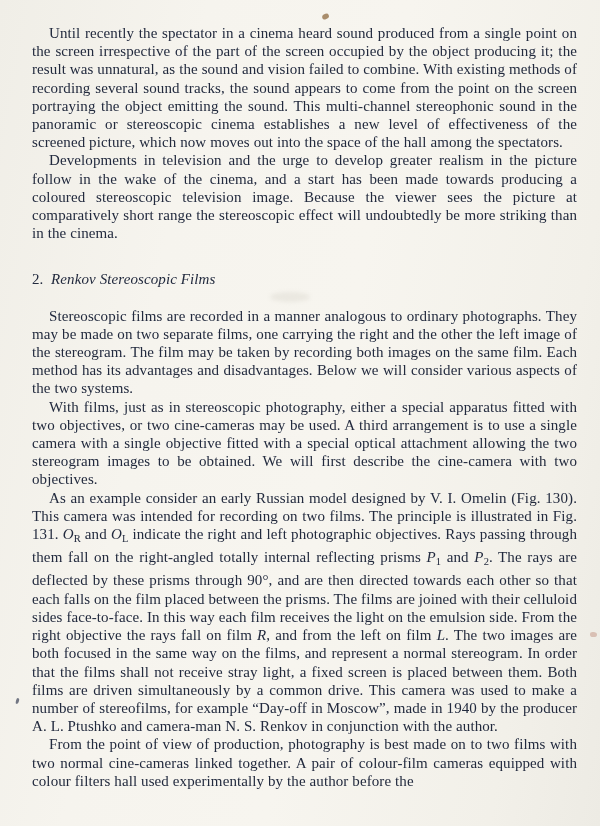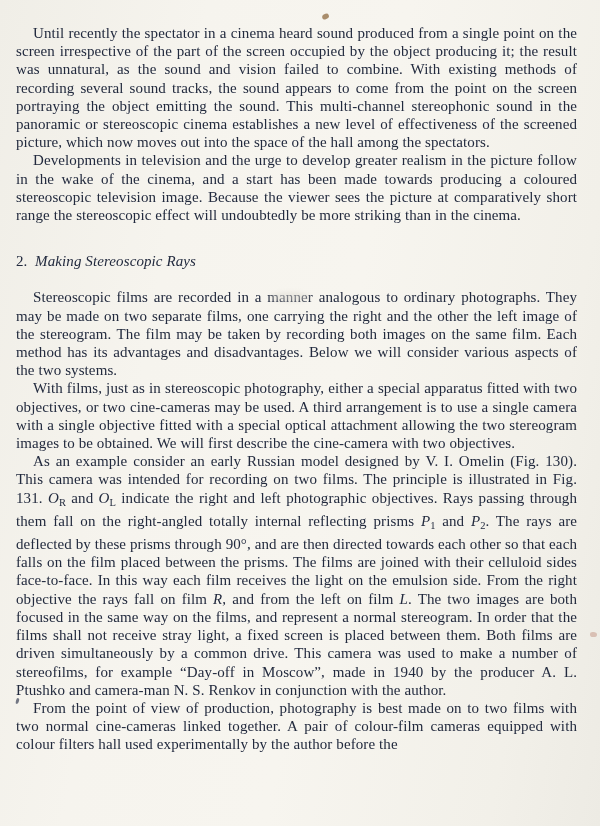--- a/index.html
+++ b/index.html
@@ -11,21 +11,21 @@
     position: relative;
     box-sizing: border-box;
     width: 600px;
     height: 826px;
     overflow: hidden;
     background: linear-gradient(100deg, #f0eee7 0%, #f6f4ee 28%, #f7f5ef 55%, #f2f0e9 85%, #edebe4 100%);
     font-family: "Liberation Serif", "DejaVu Serif", serif;
     font-size: 15px;
     line-height: 18.2px;
     color: #222a3e;
-    padding: 24px 23px 0 16px;
+    padding: 24px 23px 0 32px;
     text-align: justify;
     letter-spacing: 0.1px;
   }
   .page p.body {
     margin: 0;
     text-indent: 17px;
   }
   .page h2.heading {
     margin: 28px 0 18px 0;
     font-size: 15px;
@@ -78,21 +78,21 @@
     filter: blur(2px);
   }
 </style>
 </head>
 <body>
 
 <div class="page" style="color: rgb(34, 42, 62);">
   <div id="content">
       <p class="body"><span class="n">Until recently the spectator in a cinema heard sound produced from a single point on the screen irrespective of the part of the screen occupied by the object producing it; the result was unnatural, as the sound and vision failed to combine. With existing methods of recording several sound tracks, the sound appears to come from the point on the screen portraying the object emitting the sound. This multi-channel stereophonic sound in the panoramic or stereoscopic cinema establishes a new level of effectiveness of the screened picture, which now moves out into the space of the hall among the spectators.</span></p>
       <p class="body"><span class="n">Developments in television and the urge to develop greater realism in the picture follow in the wake of the cinema, and a start has been made towards producing a coloured stereoscopic television image. Because the viewer sees the picture at comparatively short range the stereoscopic effect will undoubtedly be more striking than in the cinema.</span></p>
-      <h2 class="heading"><span class="n">2. </span><span class="i">Making Stereoscopic Rays</span></h2>
+      <h2 class="heading"><span class="n">2. </span><span class="i">Renkov Stereoscopic Films</span></h2>
       <p class="body"><span class="n">Stereoscopic films are recorded in a manner analogous to ordinary photographs. They may be made on two separate films, one carrying the right and the other the left image of the stereogram. The film may be taken by recording both images on the same film. Each method has its advantages and disadvantages. Below we will consider various aspects of the two systems.</span></p>
       <p class="body"><span class="n">With films, just as in stereoscopic photography, either a special apparatus fitted with two objectives, or two cine-cameras may be used. A third arrangement is to use a single camera with a single objective fitted with a special optical attachment allowing the two stereogram images to be obtained. We will first describe the cine-camera with two objectives.</span></p>
       <p class="body"><span class="n">As an example consider an early Russian model designed by V. I. Omelin (Fig. 130). This camera was intended for recording on two films. The principle is illustrated in Fig. 131. </span><span class="i">O</span><span class="sub">R</span><span class="n"> and </span><span class="i">O</span><span class="sub">L</span><span class="n"> indicate the right and left photographic objectives. Rays passing through them fall on the right-angled totally internal reflecting prisms </span><span class="i">P</span><span class="sub">1</span><span class="n"> and </span><span class="i">P</span><span class="sub">2</span><span class="n">. The rays are deflected by these prisms through 90°, and are then directed towards each other so that each falls on the film placed between the prisms. The films are joined with their celluloid sides face-to-face. In this way each film receives the light on the emulsion side. From the right objective the rays fall on film </span><span class="i">R</span><span class="n">, and from the left on film </span><span class="i">L</span><span class="n">. The two images are both focused in the same way on the films, and represent a normal stereogram. In order that the films shall not receive stray light, a fixed screen is placed between them. Both films are driven simultaneously by a common drive. This camera was used to make a number of stereofilms, for example “Day-off in Moscow”, made in 1940 by the producer A. L. Ptushko and camera-man N. S. Renkov in conjunction with the author.</span></p>
       <p class="body"><span class="n">From the point of view of production, photography is best made on to two films with two normal cine-cameras linked together. A pair of colour-film cameras equipped with colour filters hall used experimentally by the author before the</span></p>
     </div>
   <span class="speck speck-brown"></span>
   <span class="speck smudge"></span>
   <span class="speck speck-comma"></span>
   <span class="speck speck-pink"></span>
 </div>

